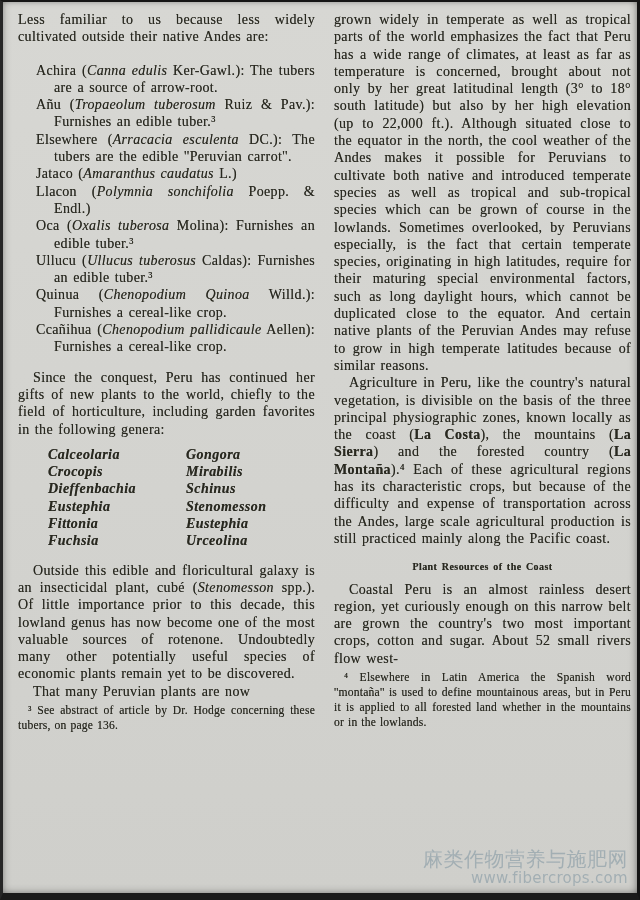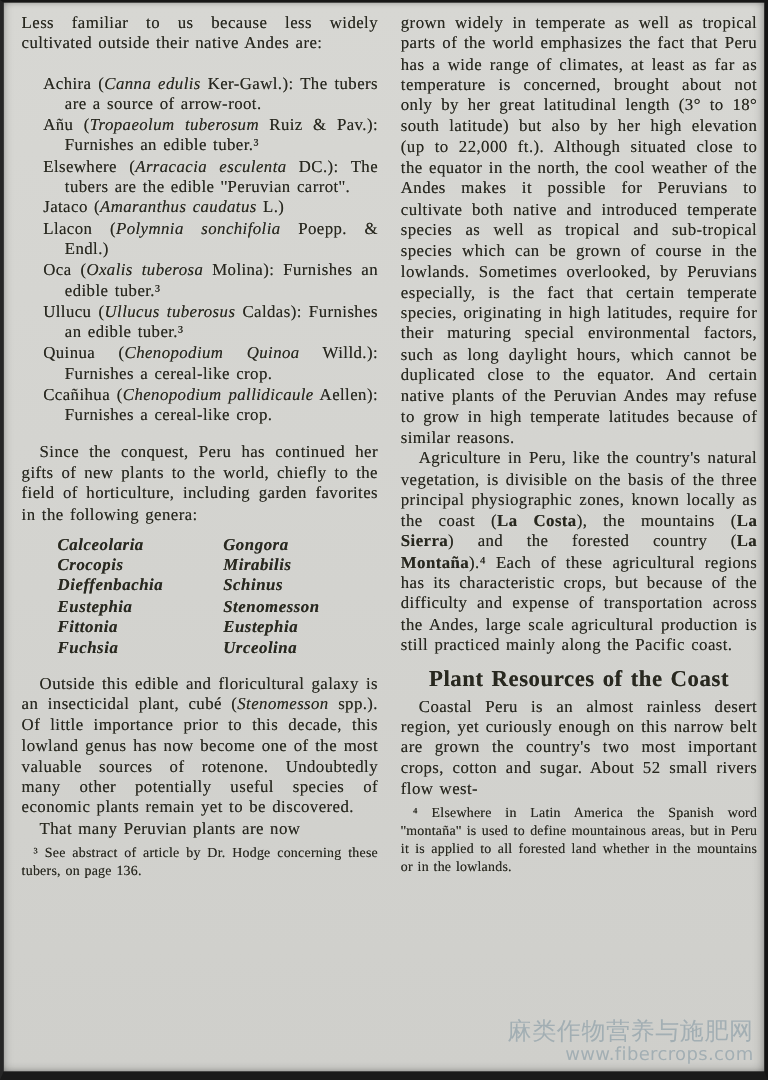--- a/index.html
+++ b/index.html
@@ -26,21 +26,21 @@
   p{margin:0;}
   .indent{text-indent:15px;}
   .plant-list{margin:16px 0 13px;}
   .entry{padding-left:36px;text-indent:-18px;}
   .genera{display:flex;padding-left:30px;margin:8px 0 12px;}
   .gcol{width:138px;font-style:italic;font-weight:bold;letter-spacing:.45px;}
   .gcol2{flex:1;font-style:italic;font-weight:bold;letter-spacing:.45px;}
   .gcol div,.gcol2 div{text-align:left;}
   .it{font-style:italic;}
   .bd{font-weight:bold;}
-  .heading{font-weight:bold;text-align:center;text-indent:0;font-size:19px;margin:11px 0 5px;letter-spacing:.45px;}
+  .heading{font-weight:bold;text-align:center;text-indent:0;font-size:10px;margin:11px 0 5px;letter-spacing:.45px;}
   .footnote{font-size:11.6px;line-height:15px;letter-spacing:.2px;word-spacing:.8px;text-indent:10px;margin-top:3px;font-family:Liberation Serif, serif;}
   .watermark{
     position:absolute;right:9px;bottom:6px;text-align:right;
     font-family:"DejaVu Sans","Liberation Sans",sans-serif;
     color:#98a7ae;opacity:.8;line-height:1.12;text-shadow:none;
   }
   .wm-cn{font-size:20px;letter-spacing:.5px;}
   .wm-url{font-size:15px;letter-spacing:.3px;}
 </style>
 </head>

